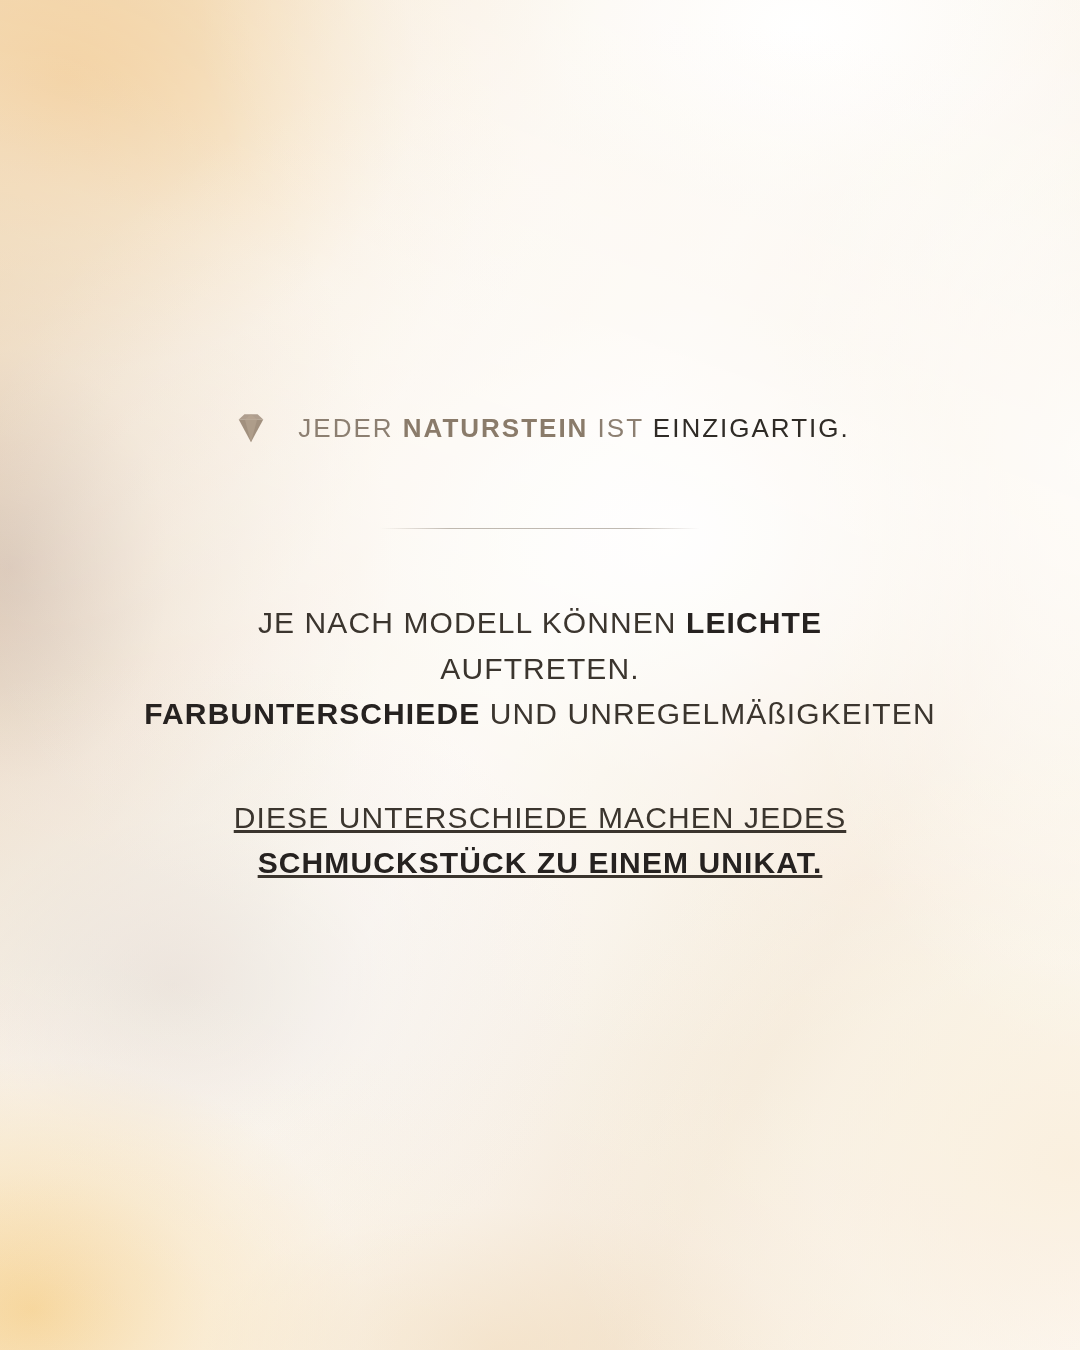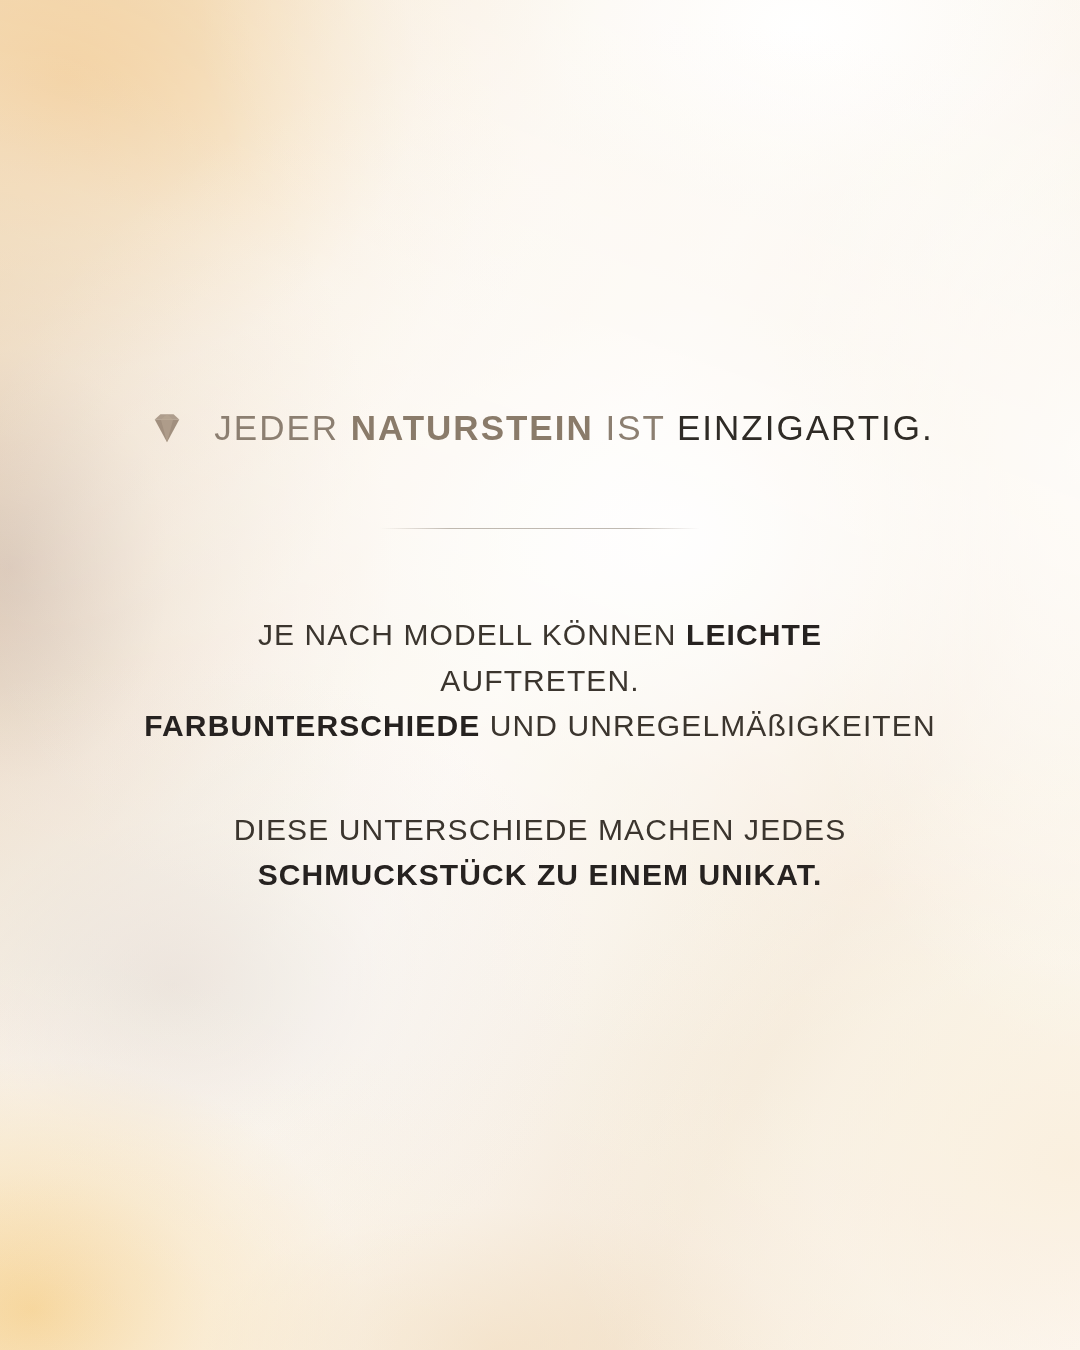--- a/index.html
+++ b/index.html
@@ -139,21 +139,21 @@
   }
 
   .gem-icon {
     display: block;
     width: 42px;
     height: 42px;
     margin-top: 2px;
   }
 
   .headline {
-    font-size: 35px;
+    font-size: 26px;
     letter-spacing: 2.0px;
     font-weight: 400;
     white-space: nowrap;
     color: #8c7f71;
     line-height: 1.1;
   }
 
   .headline .h-mid {
     font-weight: 700;
     color: #8a7b6a;
@@ -186,25 +186,26 @@
     width: 960px;
     text-align: center;
   }
 
   .para {
     font-size: 30px;
     letter-spacing: 1.1px;
     line-height: 1.52;
     color: #3b352e;
     font-weight: 400;
-    margin: 12px;
+    margin: 0;
   }
 
   .para.second {
     margin-top: 58px;
+    text-decoration: underline;
   }
 
   .para b {
     font-weight: 700;
     color: #262220;
   }
 
   .para .line {
     display: block;
   }

